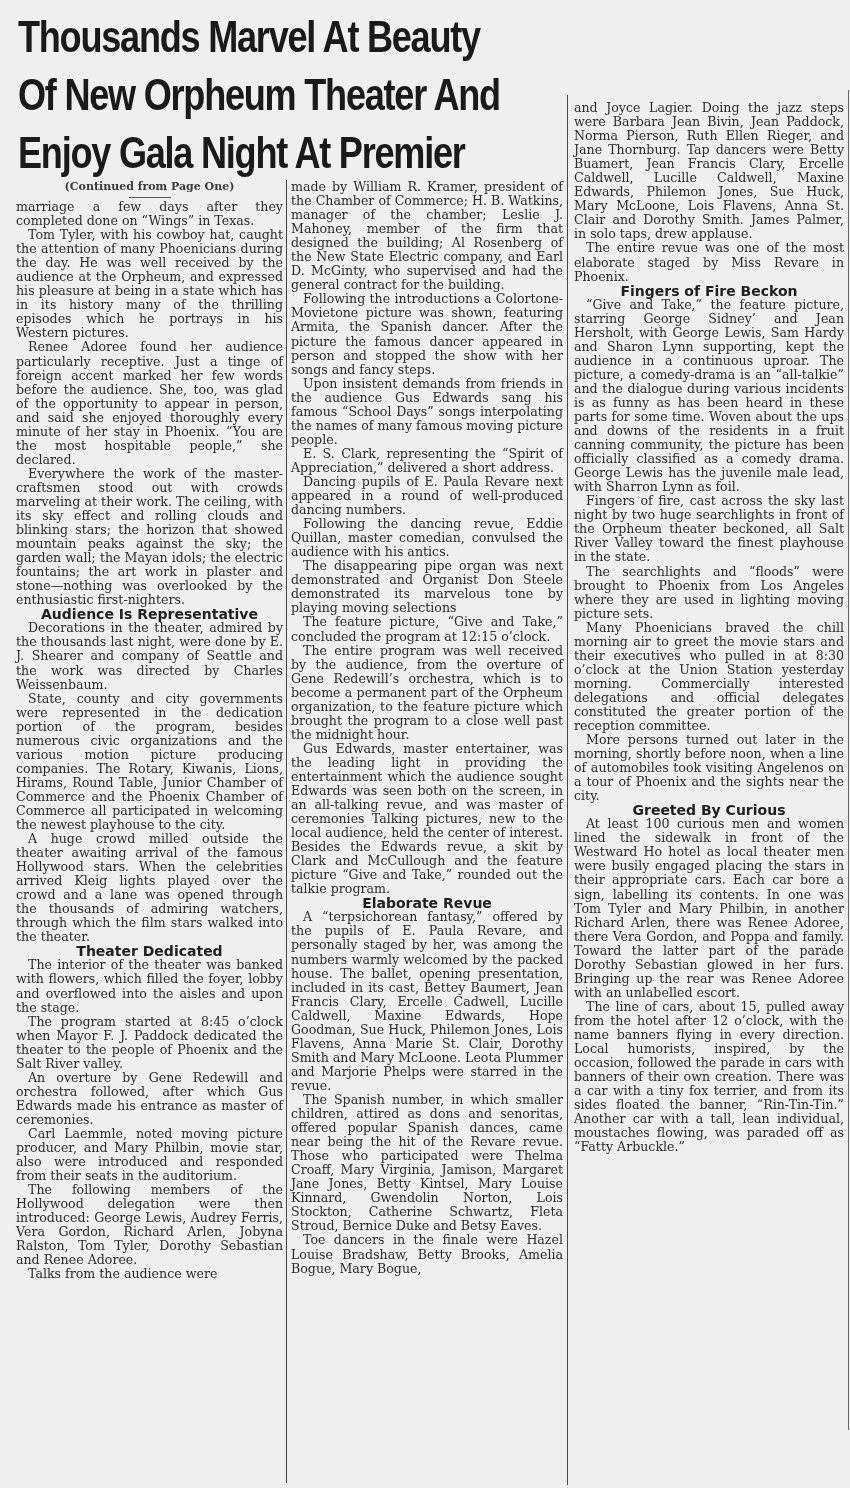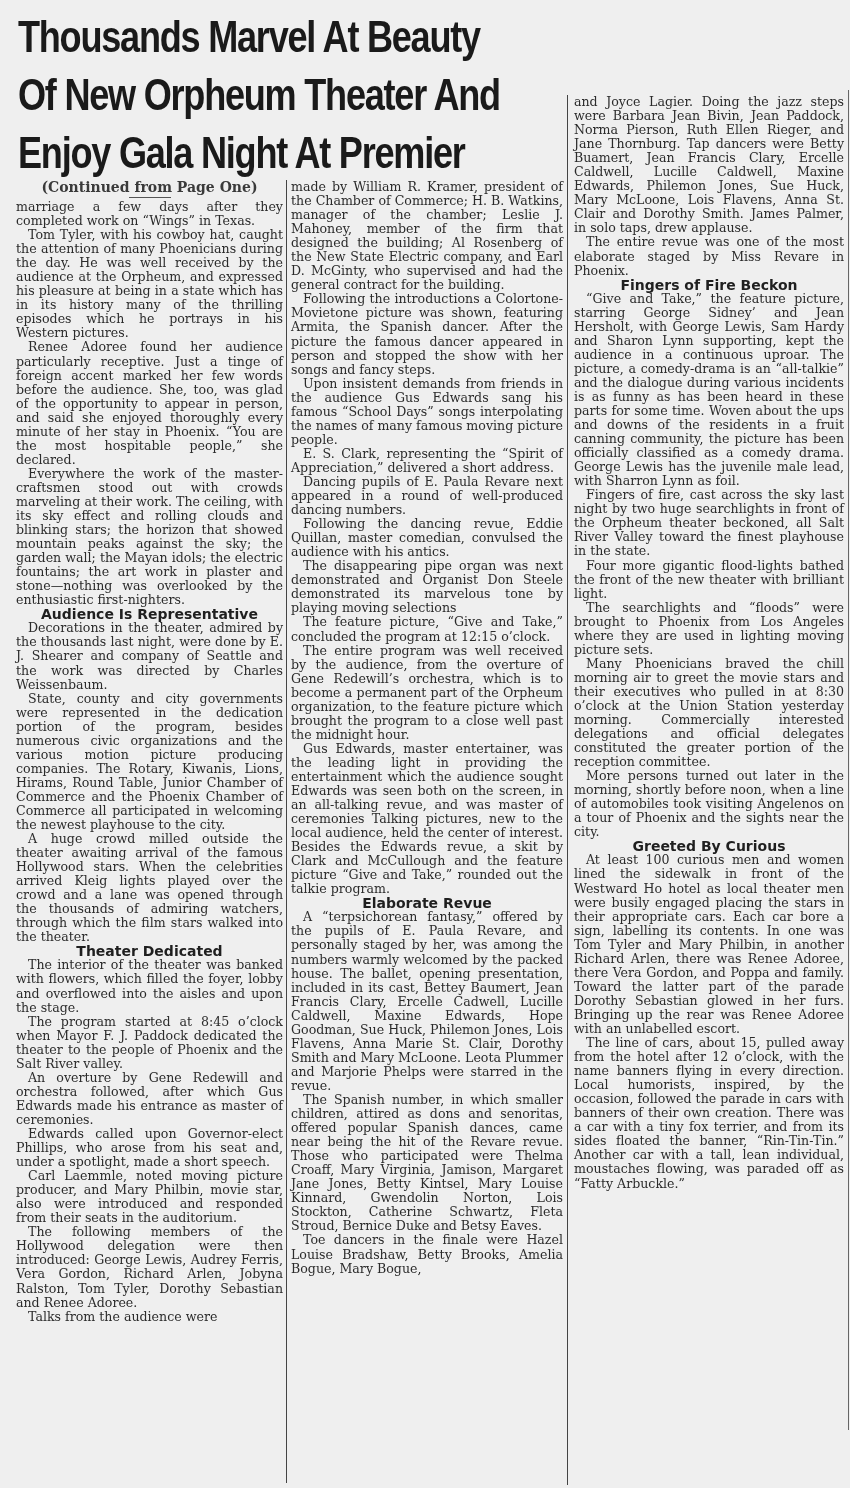--- a/index.html
+++ b/index.html
@@ -32,26 +32,26 @@
     hyphens: manual;
     color: #2b2b2b;
   }
   .col p { margin: 0; text-indent: 12px; }
   .col p.noindent { text-indent: 0; }
   .col h3 {
     margin: 0; font-family: "DejaVu Sans", sans-serif; font-weight: bold;
     font-size: 14px; line-height: 14px; text-align: center; color: #1f1f1f;
   }
   .continued {
-    text-align: center; font-size: 14px; line-height: 14px; font-weight: bold; color: #3a3a3a;
+    text-align: center; font-size: 11px; line-height: 14px; font-weight: bold; color: #3a3a3a;
   }
   .rule-short { width: 42px; height: 1px; background: #555; margin: 3px auto 2px; }
   #col1 { left: 16px; top: 180px; width: 267px; }
   #col2 { left: 291px; top: 180px; width: 272px; }
-  #col3 { left: 574px; top: 95px; width: 270px; }
+  #col3 { left: 574px; top: 101px; width: 270px; }
   .vline { position: absolute; width: 1px; background: #444; }
   #v1 { left: 286px; top: 180px; height: 1303px; }
   #v2 { left: 567px; top: 95px; height: 1390px; }
   #v3 { left: 848px; top: 90px; height: 1340px; background:#666; }
 </style>
 </head>
 <body>
 
 <div class="page">
 
@@ -61,33 +61,32 @@
     <div>Enjoy Gala Night At Premier</div>
   </div>
 
   <div class="vline" id="v1"></div>
   <div class="vline" id="v2"></div>
   <div class="vline" id="v3"></div>
 
   <div class="col" id="col1">
     <div class="continued">(Continued from Page One)</div>
     <div class="rule-short"></div>
-  <p class="noindent">marriage a few days after they completed work on “Wings” in Texas.</p>
+  <p class="noindent">marriage a few days after they completed done on “Wings” in Texas.</p>
       <p>Tom Tyler, with his cowboy hat, caught the attention of many Phoenicians during the day. He was well received by the audience at the Orpheum, and expressed his pleasure at being in a state which has in its history many of the thrilling episodes which he portrays in his Western pictures.</p>
       <p>Renee Adoree found her audience particularly receptive. Just a tinge of foreign accent marked her few words before the audience. She, too, was glad of the opportunity to appear in person, and said she enjoyed thoroughly every minute of her stay in Phoenix. “You are the most hospitable people,” she declared.</p>
       <p>Everywhere the work of the master-craftsmen stood out with crowds marveling at their work. The ceiling, with its sky effect and rolling clouds and blinking stars; the horizon that showed mountain peaks against the sky; the garden wall; the Mayan idols; the electric fountains; the art work in plaster and stone—nothing was overlooked by the enthusiastic first-nighters.</p>
       <h3>Audience Is Representative</h3>
       <p>Decorations in the theater, admired by the thousands last night, were done by E. J. Shearer and company of Seattle and the work was directed by Charles Weissenbaum.</p>
       <p>State, county and city governments were represented in the dedication portion of the program, besides numerous civic organizations and the various motion picture producing companies. The Rotary, Kiwanis, Lions, Hirams, Round Table, Junior Chamber of Commerce and the Phoenix Chamber of Commerce all participated in welcoming the newest playhouse to the city.</p>
       <p>A huge crowd milled outside the theater awaiting arrival of the famous Hollywood stars. When the celebrities arrived Kleig lights played over the crowd and a lane was opened through the thousands of admiring watchers, through which the film stars walked into the theater.</p>
       <h3>Theater Dedicated</h3>
       <p>The interior of the theater was banked with flowers, which filled the foyer, lobby and overflowed into the aisles and upon the stage.</p>
       <p>The program started at 8:45 o’clock when Mayor F. J. Paddock dedicated the theater to the people of Phoenix and the Salt River valley.</p>
       <p>An overture by Gene Redewill and orchestra followed, after which Gus Edwards made his entrance as master of ceremonies.</p>
-      <p>Edwards called upon Governor-elect Phillips, who arose from his seat and, under a spotlight, made a short speech.</p>
       <p>Carl Laemmle, noted moving picture producer, and Mary Philbin, movie star, also were introduced and responded from their seats in the auditorium.</p>
       <p>The following members of the Hollywood delegation were then introduced: George Lewis, Audrey Ferris, Vera Gordon, Richard Arlen, Jobyna Ralston, Tom Tyler, Dorothy Sebastian and Renee Adoree.</p>
       <p>Talks from the audience were</p>
     </div>
 
   <div class="col" id="col2">
       <p class="noindent">made by William R. Kramer, president of the Chamber of Commerce; H. B. Watkins, manager of the chamber; Leslie J. Mahoney, member of the firm that designed the building; Al Rosenberg of the New State Electric company, and Earl D. McGinty, who supervised and had the general contract for the building.</p>
       <p>Following the introductions a Colortone-Movietone picture was shown, featuring Armita, the Spanish dancer. After the picture the famous dancer appeared in person and stopped the show with her songs and fancy steps.</p>
       <p>Upon insistent demands from friends in the audience Gus Edwards sang his famous “School Days” songs interpolating the names of many famous moving picture people.</p>
       <p>E. S. Clark, representing the “Spirit of Appreciation,” delivered a short address.</p>
@@ -102,21 +101,20 @@
       <p>The Spanish number, in which smaller children, attired as dons and senoritas, offered popular Spanish dances, came near being the hit of the Revare revue. Those who participated were Thelma Croaff, Mary Virginia, Jamison, Margaret Jane Jones, Betty Kintsel, Mary Louise Kinnard, Gwendolin Norton, Lois Stockton, Catherine Schwartz, Fleta Stroud, Bernice Duke and Betsy Eaves.</p>
       <p>Toe dancers in the finale were Hazel Louise Bradshaw, Betty Brooks, Amelia Bogue, Mary Bogue,</p>
     </div>
 
   <div class="col" id="col3">
       <p class="noindent">and Joyce Lagier. Doing the jazz steps were Barbara Jean Bivin, Jean Paddock, Norma Pierson, Ruth Ellen Rieger, and Jane Thornburg. Tap dancers were Betty Buamert, Jean Francis Clary, Ercelle Caldwell, Lucille Caldwell, Maxine Edwards, Philemon Jones, Sue Huck, Mary McLoone, Lois Flavens, Anna St. Clair and Dorothy Smith. James Palmer, in solo taps, drew applause.</p>
       <p>The entire revue was one of the most elaborate staged by Miss Revare in Phoenix.</p>
       <h3>Fingers of Fire Beckon</h3>
       <p>“Give and Take,” the feature picture, starring George Sidney’ and Jean Hersholt, with George Lewis, Sam Hardy and Sharon Lynn supporting, kept the audience in a continuous uproar. The picture, a comedy-drama is an “all-talkie” and the dialogue during various incidents is as funny as has been heard in these parts for some time. Woven about the ups and downs of the residents in a fruit canning community, the picture has been officially classified as a comedy drama. George Lewis has the juvenile male lead, with Sharron Lynn as foil.</p>
       <p>Fingers of fire, cast across the sky last night by two huge searchlights in front of the Orpheum theater beckoned, all Salt River Valley toward the finest playhouse in the state.</p>
-      <p>Four more gigantic flood-lights bathed the front of the new theater with brilliant light.</p>
       <p>The searchlights and “floods” were brought to Phoenix from Los Angeles where they are used in lighting moving picture sets.</p>
       <p>Many Phoenicians braved the chill morning air to greet the movie stars and their executives who pulled in at 8:30 o’clock at the Union Station yesterday morning. Commercially interested delegations and official delegates constituted the greater portion of the reception committee.</p>
       <p>More persons turned out later in the morning, shortly before noon, when a line of automobiles took visiting Angelenos on a tour of Phoenix and the sights near the city.</p>
       <h3>Greeted By Curious</h3>
       <p>At least 100 curious men and women lined the sidewalk in front of the Westward Ho hotel as local theater men were busily engaged placing the stars in their appropriate cars. Each car bore a sign, labelling its contents. In one was Tom Tyler and Mary Philbin, in another Richard Arlen, there was Renee Adoree, there Vera Gordon, and Poppa and family. Toward the latter part of the parade Dorothy Sebastian glowed in her furs. Bringing up the rear was Renee Adoree with an unlabelled escort.</p>
       <p>The line of cars, about 15, pulled away from the hotel after 12 o’clock, with the name banners flying in every direction. Local humorists, inspired, by the occasion, followed the parade in cars with banners of their own creation. There was a car with a tiny fox terrier, and from its sides floated the banner, “Rin-Tin-Tin.” Another car with a tall, lean individual, moustaches flowing, was paraded off as “Fatty Arbuckle.”</p>
     </div>
 
 </div>
 

